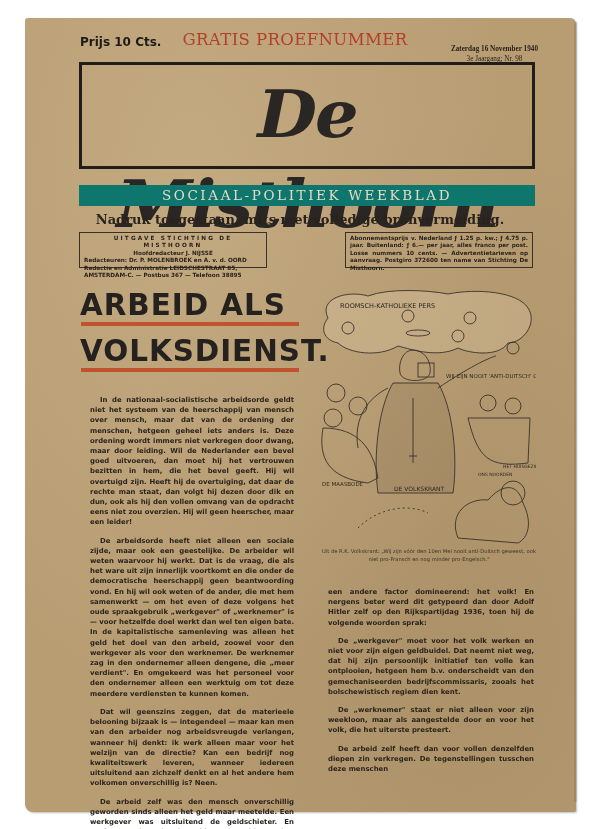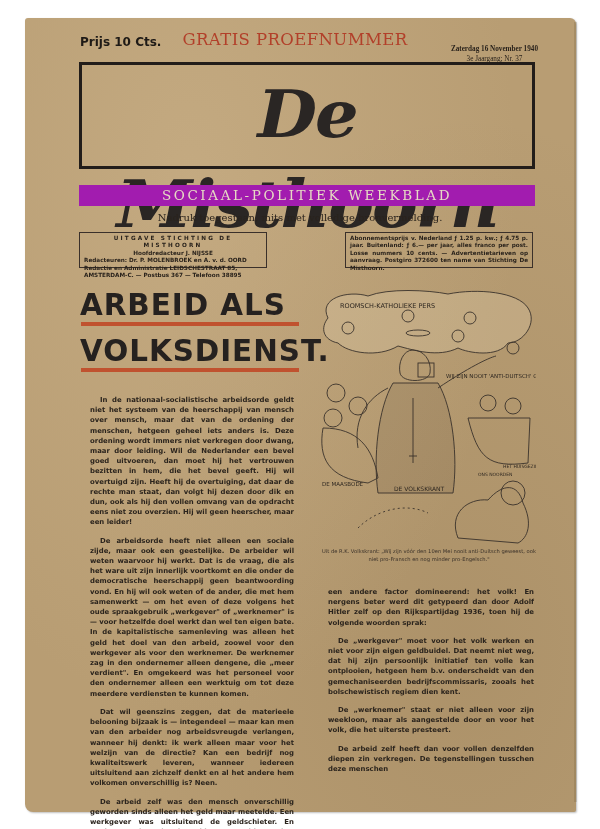--- a/index.html
+++ b/index.html
@@ -14,25 +14,25 @@
   .price{position:absolute;left:80px;top:35px;font-weight:bold;font-size:12px;color:#1e1a16;text-align:center;}
   .gratis{position:absolute;left:0;right:0;top:30px;text-align:center;font-family:"DejaVu Serif",serif;
           font-size:16.5px;color:#b2402a;letter-spacing:0.4px;margin-left:-10px;}
   .dateline{position:absolute;right:62px;top:44px;text-align:center;font-family:Liberation Serif, serif;
             font-size:7.2px;color:#2a231c;line-height:10px;}
   .dateline .d1{font-weight:bold;}
   .mast-box{position:absolute;left:79px;top:62px;width:456px;height:107px;border:3px solid #221d1a;box-sizing:border-box;}
   .mast-title{position:absolute;left:0;right:0;top:4px;text-align:center;
               font-family:"DejaVu Serif",serif;font-style:italic;font-weight:bold;font-size:66px;
               color:#2a2624;letter-spacing:-2px;line-height:90px;transform:scaleX(1.04);}
-  .subtitle-bar{position:absolute;left:79px;top:185px;width:456px;height:21px;background:#a21caf;
+  .subtitle-bar{position:absolute;left:79px;top:185px;width:456px;height:21px;background:#0f766e;
                 color:#e6dac4;text-align:center;font-family:"DejaVu Serif",serif;font-size:13.5px;
                 letter-spacing:2.6px;line-height:21px;}
   .reprint{position:absolute;left:0;right:0;top:212px;text-align:center;font-family:"DejaVu Serif",serif;
-           font-weight:normal;font-size:10px;color:#2a231c;}
+           font-weight:bold;font-size:13px;color:#2a231c;}
   .info-box{position:absolute;border:1px solid #3a302a;box-sizing:border-box;padding:2px 4px;
             font-family:"DejaVu Sans",sans-serif;font-size:5.7px;line-height:7.4px;color:#2a231c;font-weight:bold;}
   .info-left{left:79px;top:232px;width:188px;height:36px;}
   .info-right{left:345px;top:232px;width:188px;height:36px;}
   .info-left .l1{letter-spacing:2.2px;}
   .info-left .center{text-align:center;}
   .headline{position:absolute;left:80px;font-family:"DejaVu Sans",sans-serif;font-weight:bold;
             font-size:30px;color:#25211f;letter-spacing:1px;line-height:32px;transform:scaleX(0.98);transform-origin:left;}
   .h1{top:289px;}
   .h2{top:335px;}
@@ -53,21 +53,21 @@
 <body>
 
 <div class="paper">
   <div class="paper-fold"></div>
 </div>
 
 <div class="price">Prijs 10 Cts.</div>
 <div class="gratis">GRATIS PROEFNUMMER</div>
 <div class="dateline">
   <div class="d1">Zaterdag 16 November 1940</div>
-  <div>3e Jaargang; Nr. 37</div>
+  <div>3e Jaargang; Nr. 98</div>
 </div>
 
 <div class="mast-box">
   <div class="mast-title">De Misthoorn</div>
 </div>
 <div class="subtitle-bar">SOCIAAL-POLITIEK WEEKBLAD</div>
 <div class="reprint">Nadruk toegestaan, mits met volledige bronvermelding.</div>
 
 <div class="info-box info-left">
   <div class="l1 center">UITGAVE STICHTING DE MISTHOORN</div>

